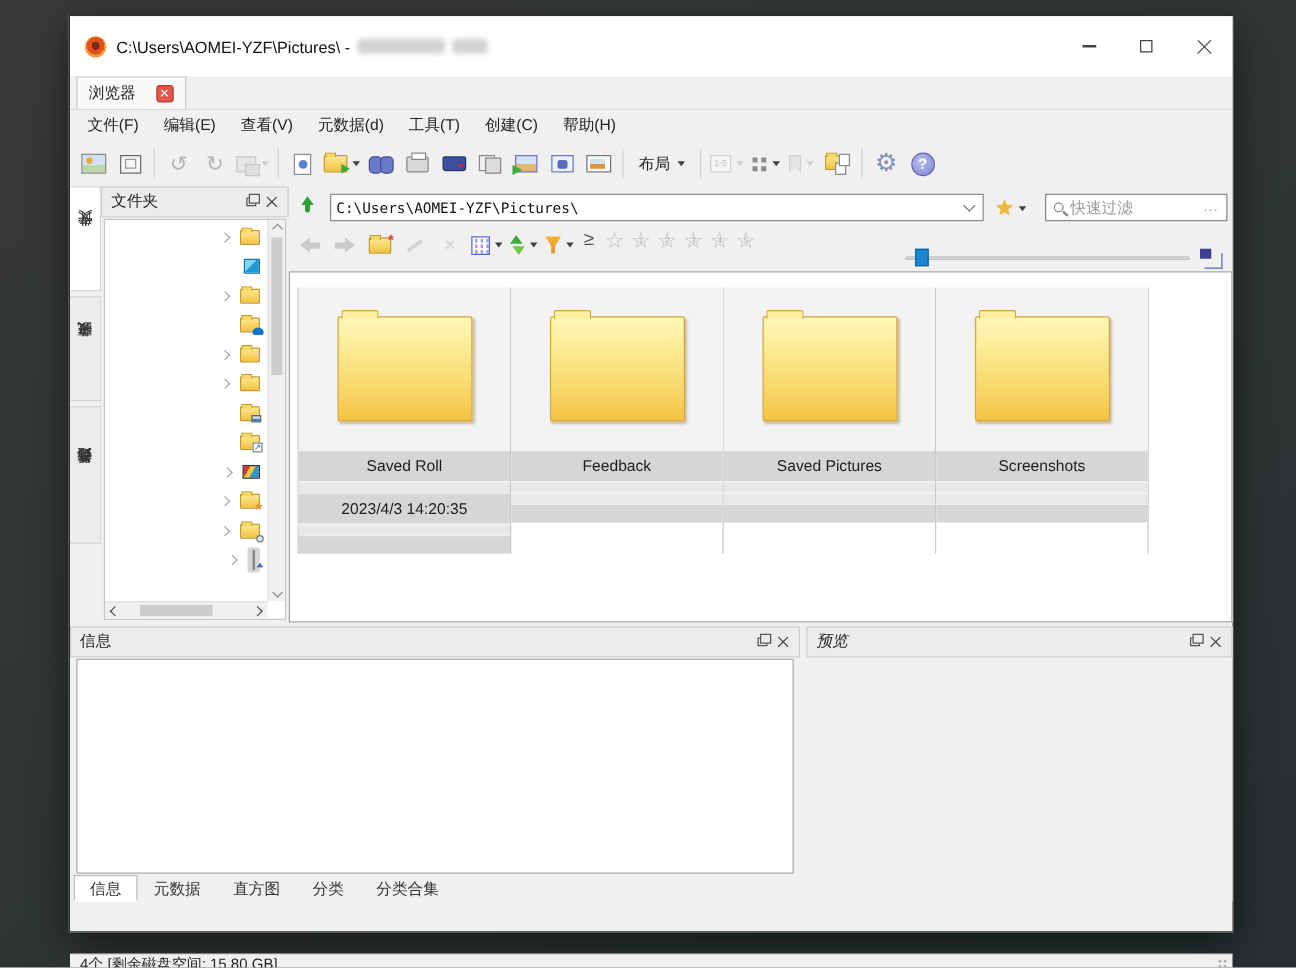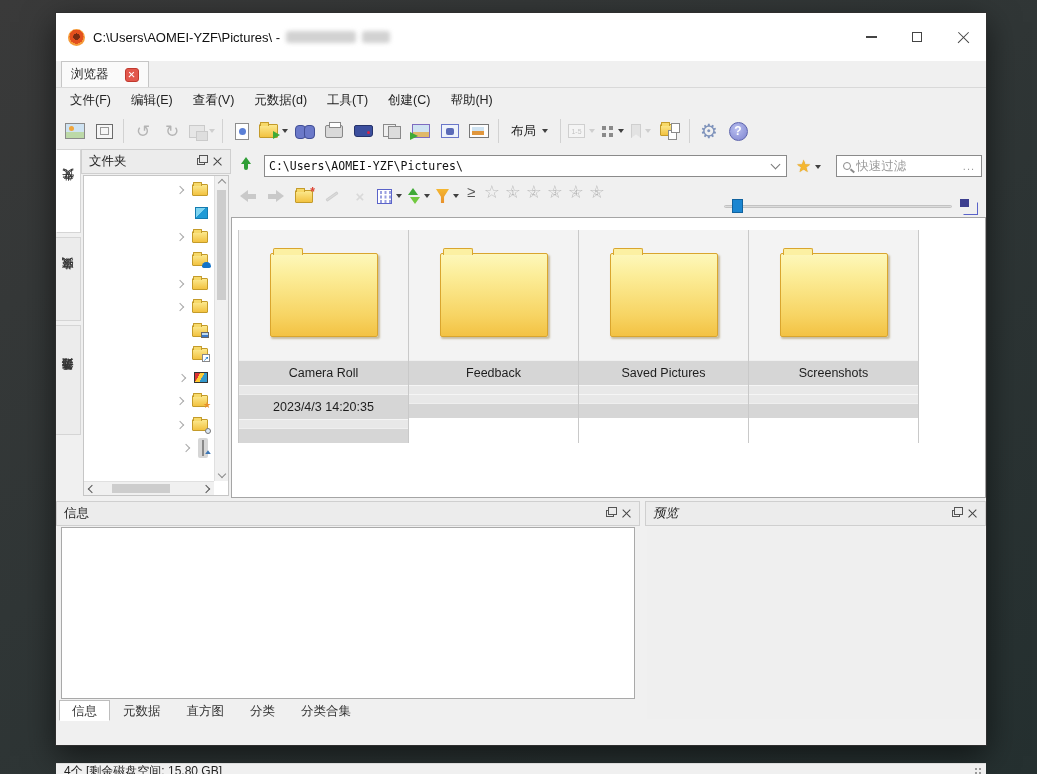--- a/index.html
+++ b/index.html
@@ -472,21 +472,21 @@
         </div>
         <div class="panel-size-icon"></div>
       </div>
 
       <div class="browser-pane">
         <div class="cells">
           <div class="cell">
             <div class="thumb-zone">
                 <div class="big-folder"></div>
               </div>
-            <div class="band-name">Camera Roll</div>
+            <div class="band-name">Saved Roll</div>
             <div class="band-gap"></div>
             <div class="band-date">2023/4/3 14:20:35</div>
             <div class="band-gap"></div>
             <div class="band-tail"></div>
           </div>
           <div class="cell">
             <div class="thumb-zone">
                 <div class="big-folder"></div>
               </div>
             <div class="band-name">Feedback</div>

